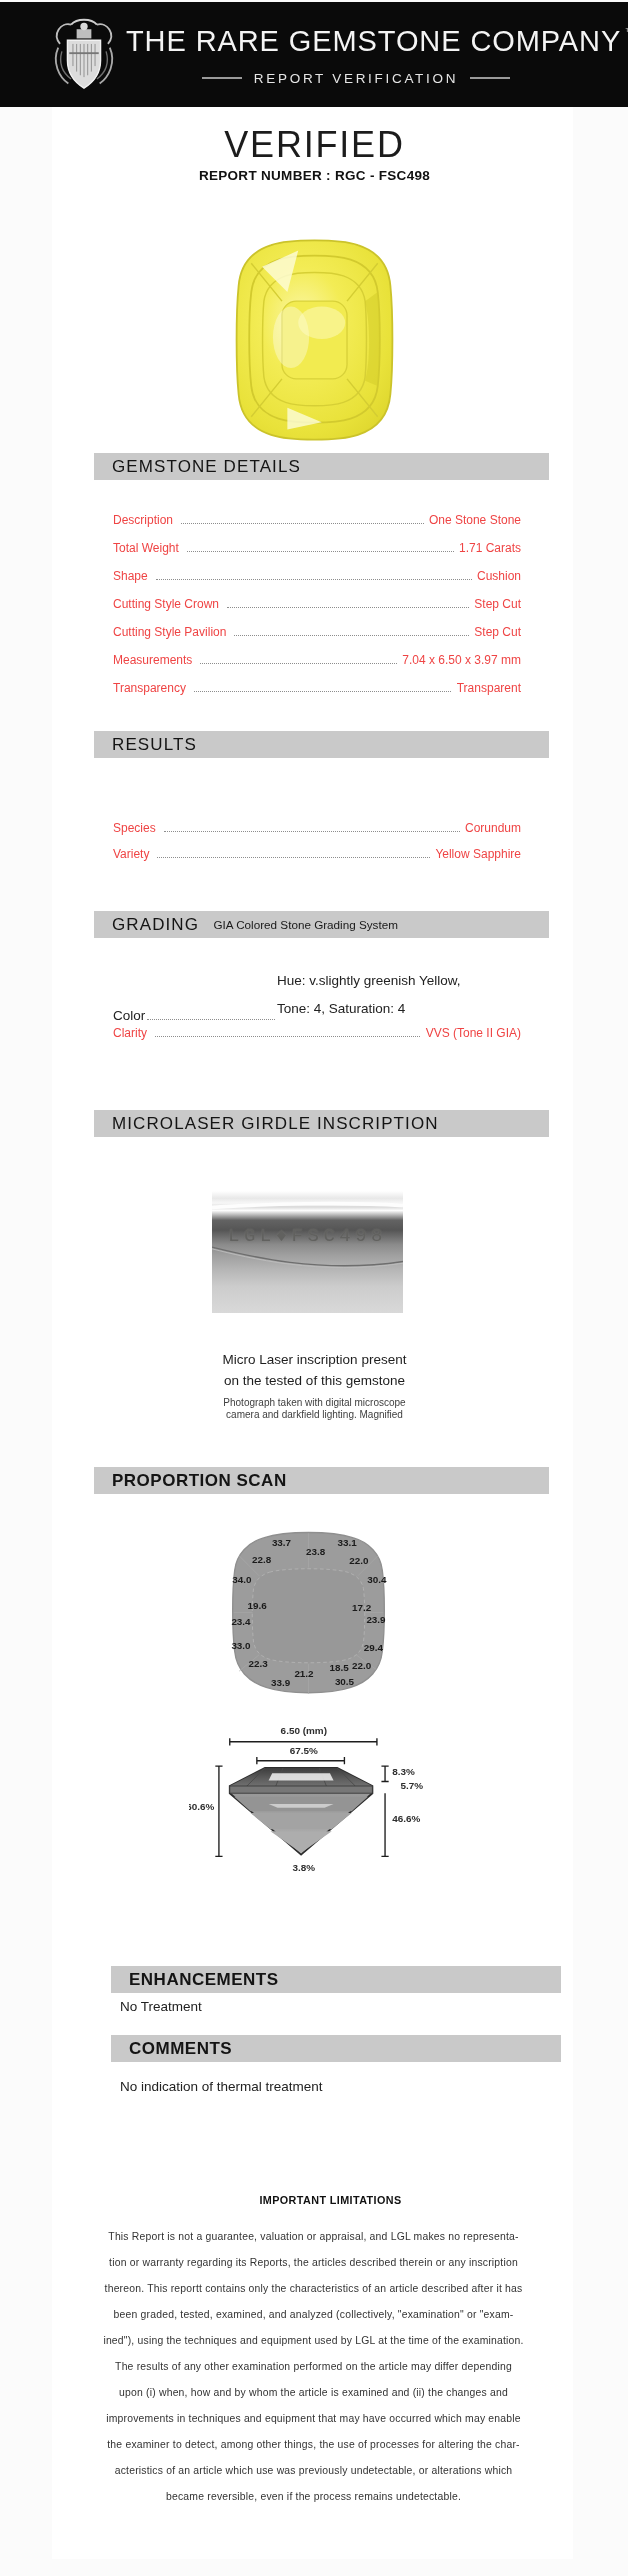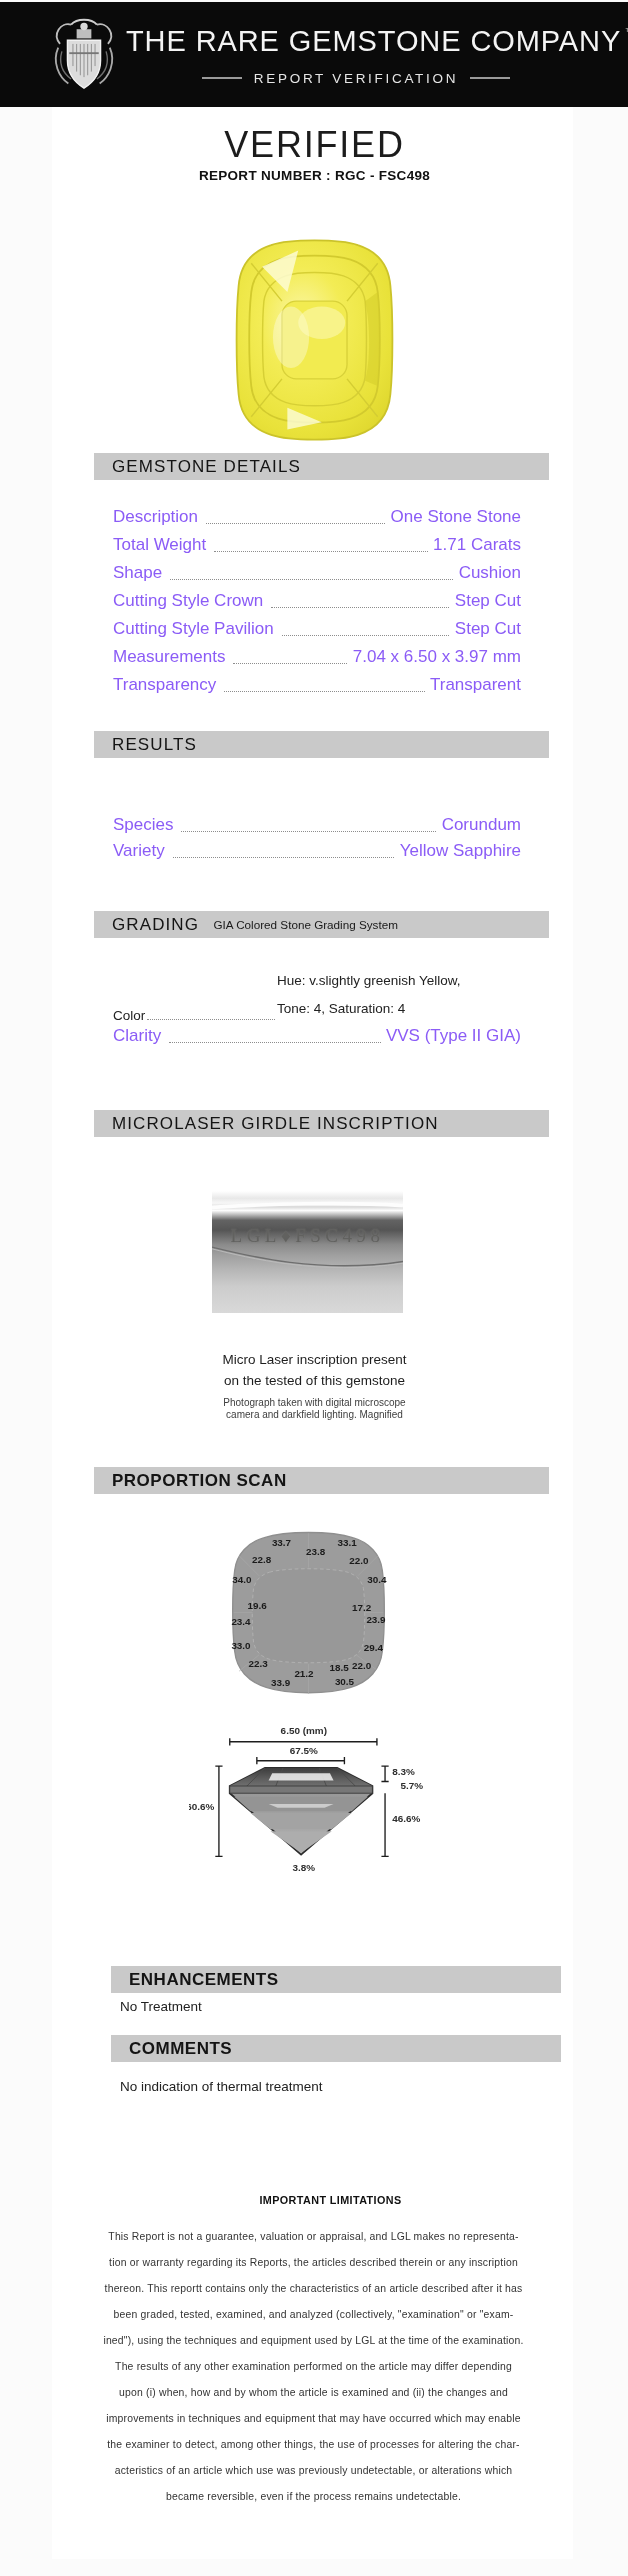--- a/index.html
+++ b/index.html
@@ -31,39 +31,39 @@
   
   .bar { position:absolute; left:94px; width:455px; height:27px; background:#c9c9c9;
          display:flex; align-items:center; padding-left:18px; }
   .bar .t { font-size:17px; letter-spacing:1.1px; color:#141414; white-space:nowrap; }
   .bar .t.heavy { font-weight:bold; letter-spacing:0.5px; }
   .bar .t2 { font-size:11.7px; color:#1a1a1a; margin-left:14.4px; white-space:nowrap; }
   .bar.alt { left:111px; width:450px; }
 
   
   .rows { position:absolute; left:113px; width:408px; }
-  .drow { display:flex; align-items:flex-end; font-size:17px; color:#8b5cf6; }
+  .drow { display:flex; align-items:flex-end; font-size:12px; color:#ef4444; }
   .drow .lab { white-space:nowrap; }
   .drow .dots { flex:1; border-bottom:1.8px dotted #8d8d8d; margin:0 5.4px 2.7px 8px; min-width:18px; }
   .drow .val { white-space:nowrap; }
   .pitch315 .drow { height:28px; }
   .pitch29  .drow { height:26px; }
 
   
   .gcolor { position:absolute; left:113px; top:967px; width:408px; display:flex; font-size:13.5px; }
   .gcolor .left { width:164px; display:flex; align-items:flex-end; }
   .gcolor .left .dots { flex:1; border-bottom:1.8px dotted #8d8d8d; margin:0 1.8px 2.7px 1.8px; }
   .gcolor .right { flex:1; line-height:28px; }
 
   
   .insc-photo { position:absolute; left:212px; top:1191px; width:191px; height:122px; overflow:hidden;
     background:linear-gradient(180deg,#ffffff 0%,#e8e8e8 6%,#f7f7f7 10%,#d9d9d9 13%,#fdfdfd 16%,
        #636363 24%,#555555 32%,#8b8b8b 44%,#9e9e9e 52%,#b5b5b5 64%,#cccccc 78%,#d9d9d9 100%); }
   .insc-photo .etch { position:absolute; left:0; top:34px; width:100%; text-align:center;
-     font-family:Liberation Serif, serif; font-size:19px; letter-spacing:4.5px; color:#61615f;
+     font-family:Liberation Mono, monospace; font-size:19px; letter-spacing:4.5px; color:#61615f;
      text-shadow:0 0 1.8px rgba(120,120,118,.8); }
   .insc-cap { position:absolute; left:0; top:1349px; width:629px; text-align:center;
               font-size:13.5px; line-height:21px; color:#1e1e1e; }
   .insc-note { position:absolute; left:0; top:1397px; width:629px; text-align:center;
                font-size:10px; line-height:12px; color:#404040; }
 
   
   .topview { position:absolute; left:214px; top:1527px; width:189px; height:173px; }
   .sideview { position:absolute; left:189px; top:1721px; width:235px; height:158px; }
   text.meas { font-size:11px; font-weight:bold; fill:#1b1b1b; }
@@ -200,21 +200,21 @@
     </div>
     <div class="right">
       <div>Hue: v.slightly greenish Yellow,</div>
       <div>Tone: 4, Saturation: 4</div>
     </div>
   </div>
   <div class="rows" style="top:1026px;">
     <div class="drow">
         <span class="lab">Clarity</span>
         <span class="dots"></span>
-        <span class="val">VVS (Type II GIA)</span>
+        <span class="val">VVS (Tone II GIA)</span>
       </div>
   </div>
 
   <div class="bar" style="top:1110px;">
     <span class="t">MICROLASER GIRDLE INSCRIPTION</span>
   </div>
   <div class="insc-photo">
     <svg width="191" height="122" style="position:absolute;left:0;top:0;" viewBox="0 0 212 135">
       <path d="M0,18 C60,14 150,12 212,16" stroke="#fdfdfd" stroke-width="4" fill="none"></path>
       <path d="M0,62 C40,72 120,92 212,78" stroke="#6e6e6e" stroke-width="1.5" fill="none"></path>

